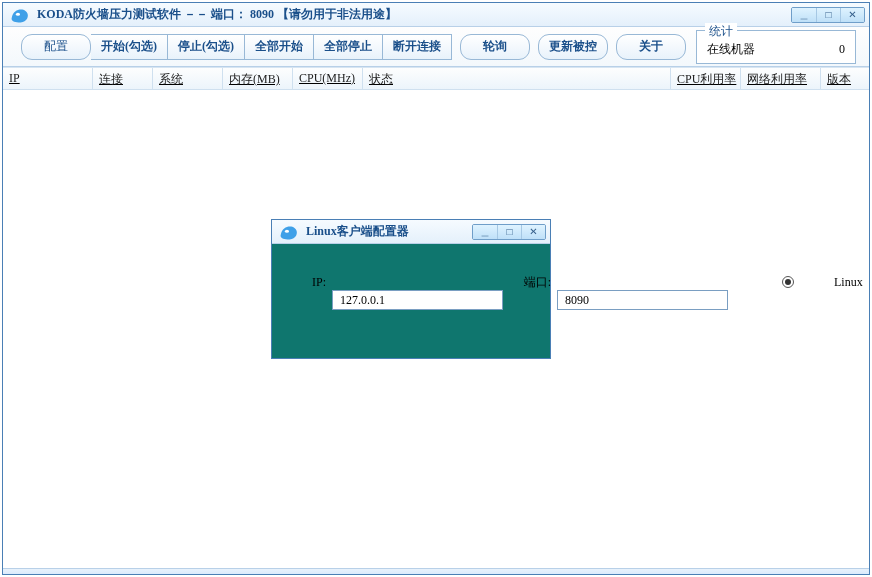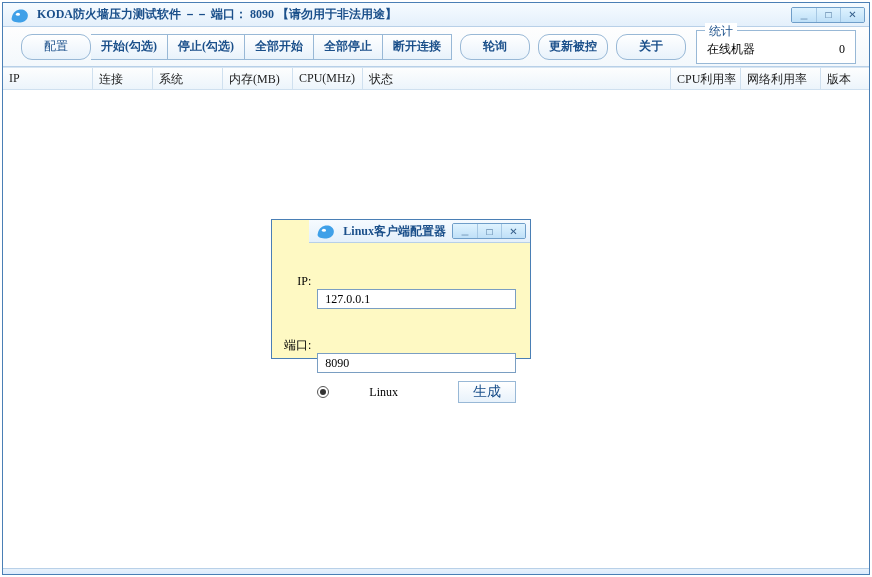--- a/index.html
+++ b/index.html
@@ -13,21 +13,21 @@
     position: relative;
   }
   .window {
     position: absolute;
     border: 1px solid #4a7fb5;
     background: #fff;
     display: flex;
     flex-direction: column;
   }
   .main-window { left: 2px; top: 2px; width: 868px; height: 573px; }
-  .dialog-window { left: 271px; top: 219px; width: 260px; height: 140px; background:#fef9c3;align-items:flex-end; }
+  .dialog-window { left: 271px; top: 219px; width: 280px; height: 140px; background:#0f766e; }
   .titlebar {
     height: 24px;
     background: linear-gradient(#f6fbff,#e4f0fb);
     border-bottom: 1px solid #b8d0e8;
     display: flex;
     align-items: center;
     padding: 0 4px 0 6px;
     gap: 6px;
   }
   .title-text { flex: 1; font-weight: bold; color: #1a4f8a; font-size: 12px; white-space: nowrap; }
@@ -68,38 +68,38 @@
     height: 34px; width: 160px;
     position: relative;
     background:#fff;
     display:flex;
   }
   .stats-legend {
     position:absolute; top:-8px; left:8px;
     background:#fff; padding:0 4px; color:#1a4f8a;
   }
   .stats-body { display:flex; align-items:center; width:100%; padding:6px 10px 0 10px; justify-content:space-between; }
-  .table-wrap { flex:1; border-top:1px solid #d7e5f2; background:#fff; overflow:hidden; }
+  .table-wrap { flex:1; border-top:1px solid #d7e5f2; background:#fff; overflow:hidden;text-decoration:underline; }
   .thead {
     height: 22px;
     background: linear-gradient(#fdfefe,#ecf4fb);
     border-bottom: 1px solid #cfe0ef;
     display:flex;
   }
   .th {
     border-right:1px solid #cfe0ef;
     padding:3px 6px;
     color:#222;
     white-space:nowrap;
     overflow:hidden;
   }
   .tbody { height: calc(100% - 22px); background:#fff; }
   .footer { height:6px; background:linear-gradient(#e8f2fb,#dbeafc); border-top:1px solid #b8d0e8; }
   
-  .dialog-body { padding:10px 14px 10px 14px; display:flex; flex-direction:column; gap:8px; }
+  .dialog-body { padding:10px 14px 10px 14px; display:flex; flex-direction:row; gap:8px; }
   .frow { display:flex; align-items:center; gap:6px; }
   .flabel { width:40px; text-align:right; }
   .finput {
     flex:1; height:20px; border:1px solid #7a9ec2;
     padding:2px 7px; font-family:inherit; font-size:12px;margin-top:36px;
   }
   .radio-row { display:flex; align-items:center; gap:30px; padding-left:46px; }
   .gen-btn {
     width:58px; height:22px;
     border:1px solid #98b8d6;

